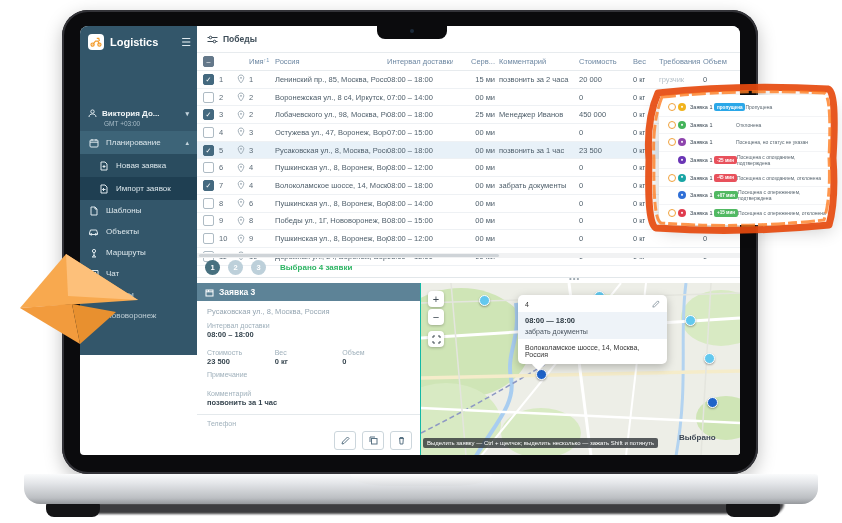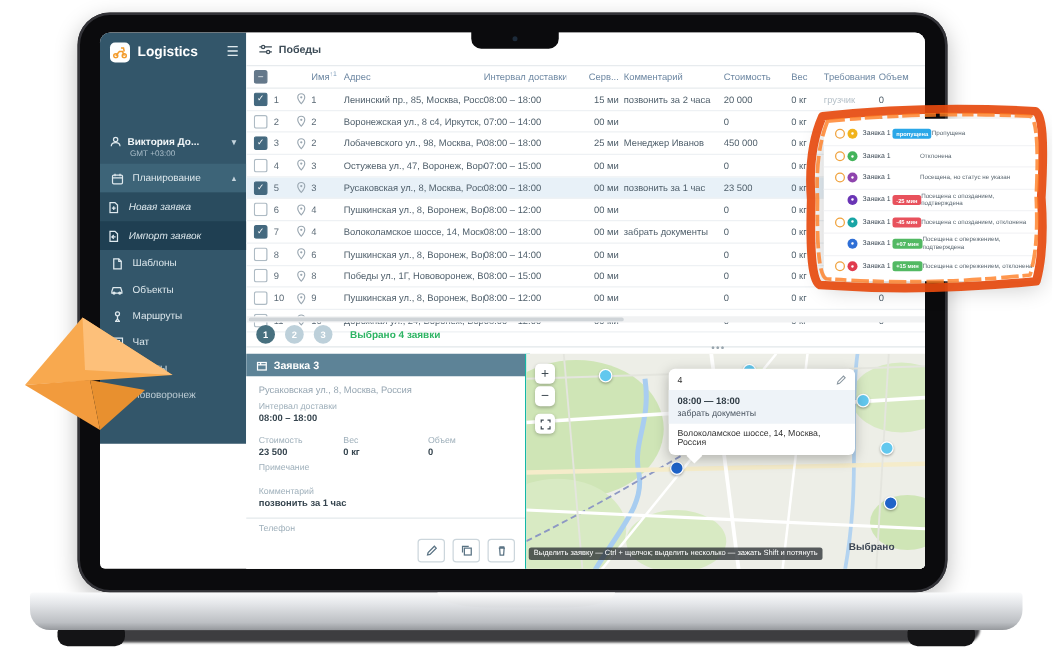--- a/index.html
+++ b/index.html
@@ -30,21 +30,21 @@
   .logo-title{font-size:11px;font-weight:bold;color:#fff;flex:1;}
   .burger{color:#dfe9ee;font-size:11px;line-height:1;}
   .sb-user{padding:6px 8px 4px;margin-top:47px;}
   .sb-user-row{display:flex;align-items:center;gap:5px;font-size:8px;font-weight:bold;color:#f2f7f9;}
   .sb-user-tz{font-size:6.5px;color:#a9bdc9;margin:2px 0 0 16px;}
   .chev{font-size:7px;color:#c4d4dd;margin-left:auto;}
   .sb-item{display:flex;align-items:center;gap:7px;height:21px;padding:0 8px;font-size:8px;color:#dce7ec;cursor:pointer;}
   .sb-item .ico{width:11px;display:flex;justify-content:center;flex:0 0 auto;color:#cfdde4;}
   .sb-item.section{background:#3d6478;height:23px;text-align:center;}
   .sb-sub{background:#2a4c5f;}
-  .sb-sub .sb-item{height:23px;padding-left:5px;font-style:italic;}
+  .sb-sub .sb-item{height:23px;padding-left:18px;}
   .sb-sub .sb-item.active{background:#1f3f52;}
   .sb-item.dim{opacity:.8;}
 
   
   .main{position:absolute;left:117px;top:0;width:543px;height:429px;background:#fff;}
   .toolbar{height:26px;border-bottom:1px solid #e7ebee;display:flex;align-items:center;padding:0 10px;}
   .filter-btn{display:flex;align-items:center;gap:5px;font-size:8.5px;color:#3d4c57;font-weight:bold;cursor:pointer;}
 
   
   .thead,.trow{display:grid;grid-template-columns:16px 18px 12px 26px 112px 66px 46px 80px 54px 26px 44px 28px;
@@ -94,21 +94,21 @@
 
   
   .map{position:absolute;left:224px;top:5px;width:319px;height:173px;background:#edeee7;overflow:hidden;}
   .map-ctl{position:absolute;left:7px;width:16px;height:16px;background:#fff;border-radius:4px;
     box-shadow:0 1px 3px rgba(0,0,0,.25);display:flex;align-items:center;justify-content:center;
     font-size:11px;color:#3f4a53;cursor:pointer;z-index:6;}
   .map-marker{position:absolute;width:9px;height:9px;border-radius:50%;border:1.5px solid #fff;
     box-shadow:0 1px 2px rgba(0,0,0,.3);z-index:5;cursor:pointer;}
   .mk-light{background:#62c8ee;} .mk-dark{background:#1f63c8;}
   .map-city{position:absolute;left:258px;top:150px;font-size:8px;font-weight:bold;color:#3d4754;z-index:4;}
-  .map-popup{position:absolute;left:114px;top:12px;width:149px;background:#fff;border-radius:5px;
+  .map-popup{position:absolute;left:97px;top:12px;width:149px;background:#fff;border-radius:5px;
     box-shadow:0 3px 10px rgba(0,0,0,.25);z-index:7;font-size:7px;color:#333;}
   .mp-head{display:flex;align-items:center;justify-content:space-between;padding:5px 7px 4px;}
   .mp-band{background:#eef3f8;padding:4px 7px;}
   .mp-time{font-weight:bold;font-size:7.5px;color:#2f3b44;}
   .mp-comm{margin-top:3px;color:#4a5560;}
   .mp-addr{padding:5px 7px 6px;color:#333;}
   .mp-tail{position:absolute;left:16px;bottom:-5px;width:9px;height:9px;background:#fff;transform:rotate(45deg);}
   .map-hint{position:absolute;left:2px;top:155px;background:rgba(44,49,53,.78);color:#fff;
     font-size:6px;padding:2px 4px;border-radius:2px;white-space:nowrap;z-index:8;}
 
@@ -296,21 +296,21 @@
         </span>
       </div>
 
       <div class="thead">
         <span class="cell">
             <span class="cb ind"></span>
           </span>
         <span class="cell"></span>
         <span class="cell"></span>
         <span class="cell"><span>Имя</span><span class="sort-sup">↑<span>1</span></span></span>
-        <span class="cell">Адрес</span>
+        <span class="cell">Россия</span>
         <span class="cell">Интервал доставки</span>
         <span class="cell c-srv">Серв...</span>
         <span class="cell">Комментарий</span>
         <span class="cell">Стоимость</span>
         <span class="cell">Вес</span>
         <span class="cell">Требования</span>
         <span class="cell">Объем</span>
       </div>
 
       <div>

